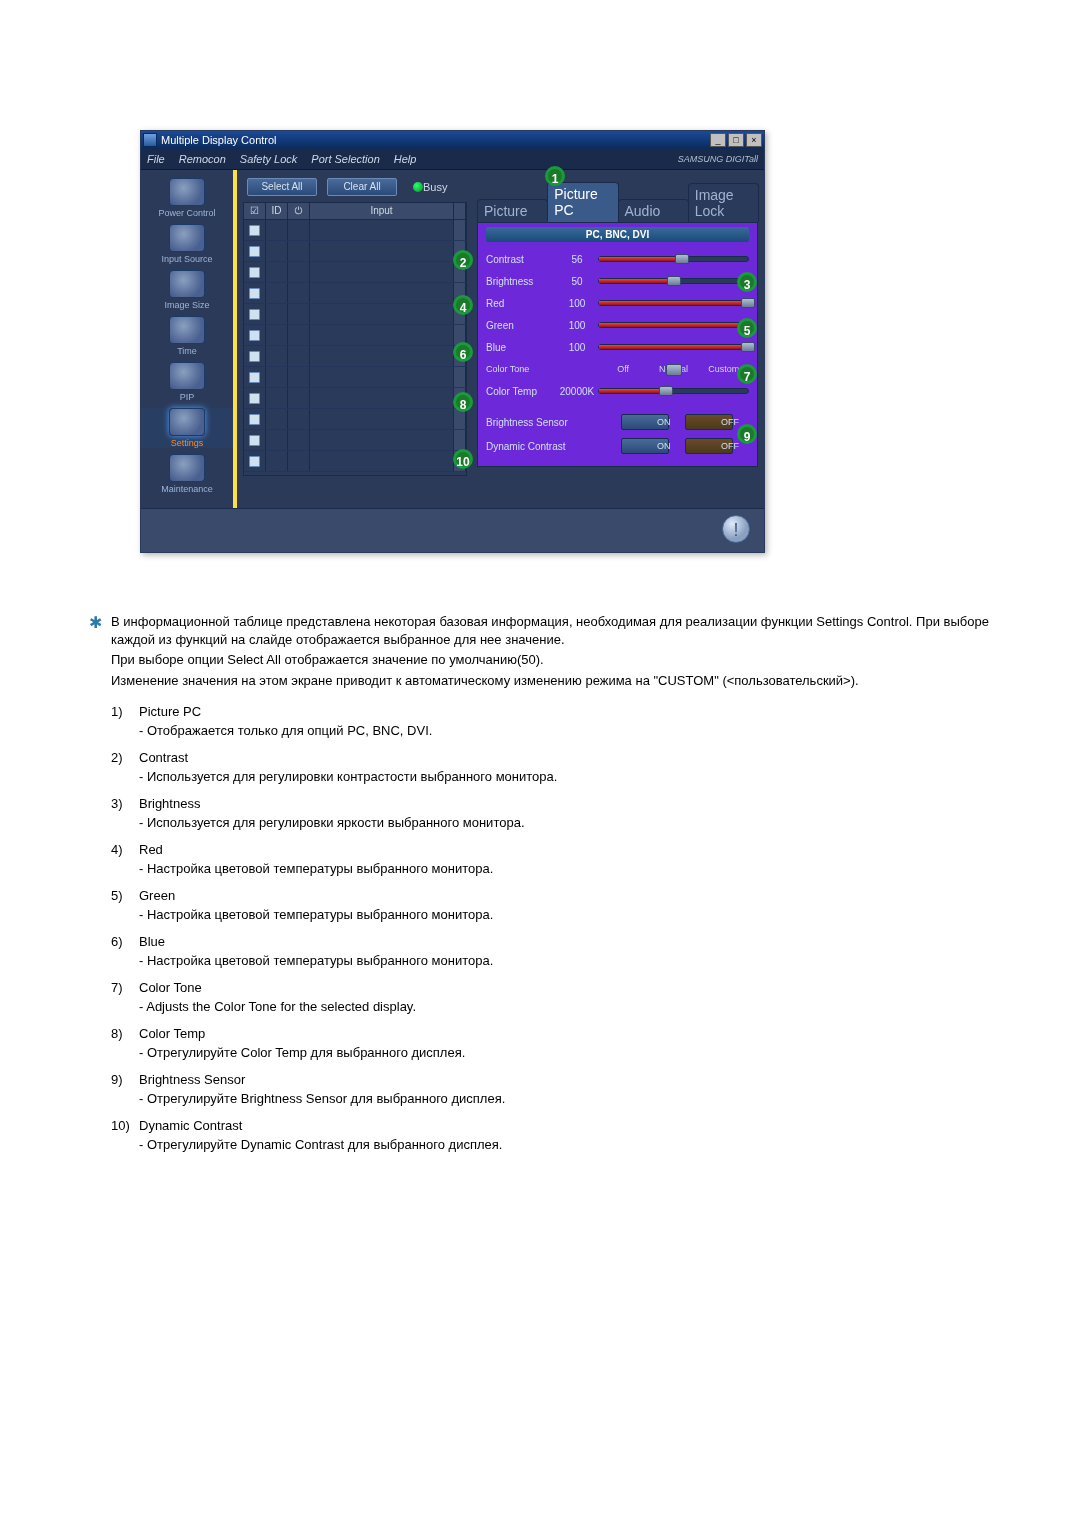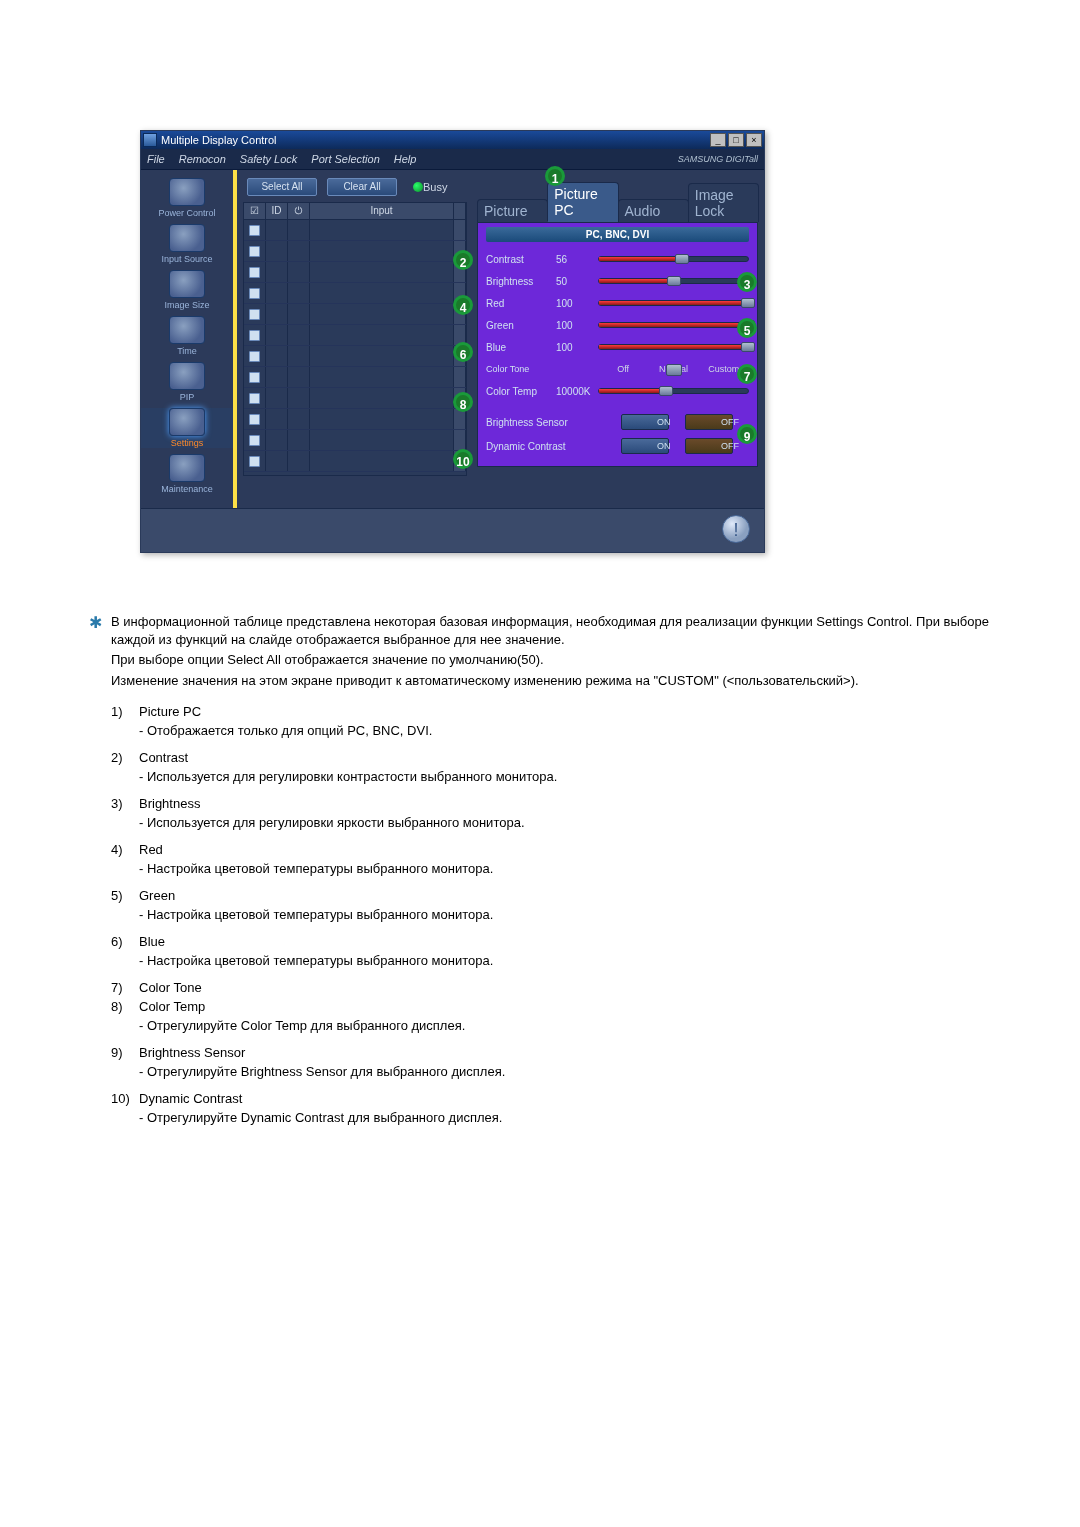--- a/index.html
+++ b/index.html
@@ -133,21 +133,21 @@
   }
   .mode-bar {
     text-align:center; font-size:10px; color:#fff; font-weight:bold;
     background:linear-gradient(#3a6a9a,#1a4a7a);
     border-radius:2px; padding:2px 0; margin-bottom:6px;
   }
   .sl-row {
     display:flex; align-items:center; height:22px; font-size:10px;
   }
   .sl-label { width:70px; color:#cfe0f0; }
-  .sl-val { width:42px; text-align:left; color:#cfe0f0; }
+  .sl-val { width:42px; text-align:center; color:#cfe0f0; }
   .sl-track {
     flex:1; height:6px; position:relative;
     background:linear-gradient(to right,#2a3a5a,#2a3a5a);
     border:1px solid #1a2a4a; border-radius:3px;
   }
   .sl-fill { position:absolute; left:0; top:0; height:100%; background:linear-gradient(#ff3a3a,#8a1a1a); }
   .sl-thumb { position:absolute; top:50%; width:14px;height:10px;margin-top:-5px;margin-left:-7px;
     background:linear-gradient(#b0c0d0,#6a7a9a); border:1px solid #3a4a6a; border-radius:2px; }
   .tone-row {
     display:flex; align-items:center; height:22px; font-size:9px;
@@ -433,21 +433,21 @@
                 <div class="sl-label">Color Tone</div>
                 <div class="sl-val"></div>
                 <div style="flex:1;display:flex;">
                   <div class="opt">Off</div>
                   <div class="opt sel">Normal</div>
                   <div class="opt">Custom</div>
                 </div>
               </div>
               <div class="sl-row">
                 <div class="sl-label">Color Temp</div>
-                <div class="sl-val">10000K</div>
+                <div class="sl-val">20000K</div>
                 <div class="sl-track">
                     <div class="sl-fill" style="width:45%"></div>
                     <div class="sl-thumb" style="left:45%"></div>
                   </div>
               </div>
               <div style="height:8px"></div>
               <div class="sw-row">
                 <div class="sl-label">Brightness Sensor</div>
                 <div class="sw-btns">
                   <span class="sw-btn">ON</span>
@@ -530,20 +530,23 @@
           <div class="li-num">6)</div>
           <div class="li-title">Blue</div>
         </div>
         <div class="sub">
           <div>- Настройка цветовой температуры выбранного монитора.</div>
         </div>
         <div class="li">
           <div class="li-num">7)</div>
           <div class="li-title">Color Tone</div>
         </div>
+        <div class="sub">
+          <div>- Adjusts the Color Tone for the selected display.</div>
+        </div>
         <div class="li">
           <div class="li-num">8)</div>
           <div class="li-title">Color Temp</div>
         </div>
         <div class="sub">
           <div>- Отрегулируйте Color Temp для выбранного дисплея.</div>
         </div>
         <div class="li">
           <div class="li-num">9)</div>
           <div class="li-title">Brightness Sensor</div>

